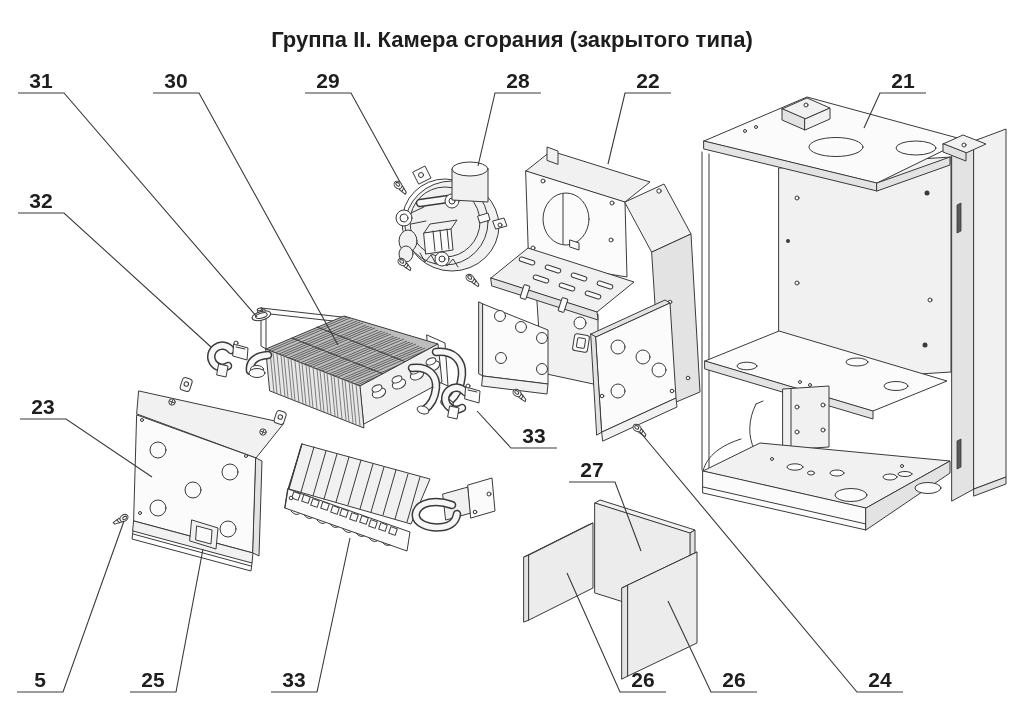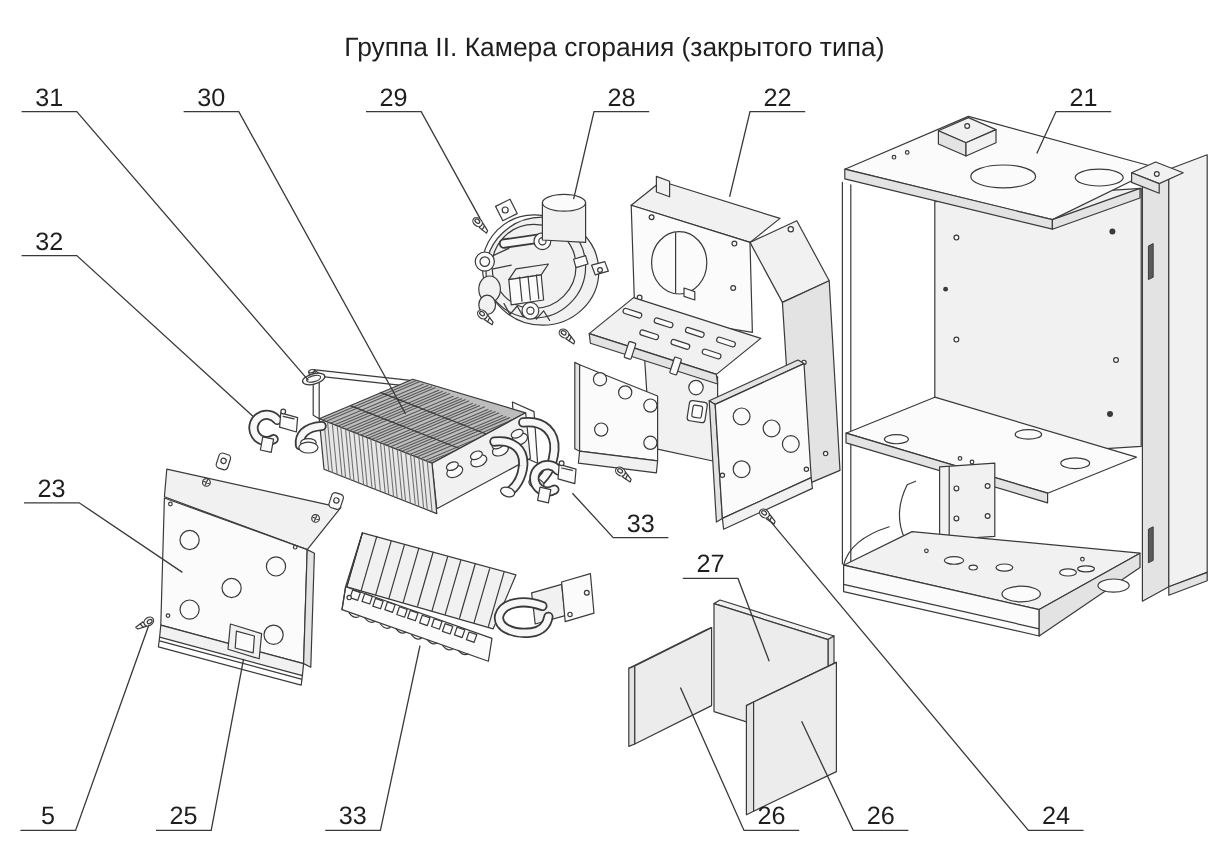--- a/index.html
+++ b/index.html
@@ -1,17 +1,17 @@
 <!DOCTYPE html>
 <html style="--ink: #3a3a3a; --paper: #ffffff; --face-light: #f1f1f1; --face-mid: #e3e3e3; --face-dark: #d6d6d6; --fin-top: #bdbdbd; --fin-line: #707070; --insulation: #ececec;"><head>
 <meta charset="utf-8">
 <style>
   html,body{margin:0;padding:0;background:#fff;}
   .page{position:relative;width:1024px;height:711px;background:var(--paper,#fff);overflow:hidden;
-        font-family:"Liberation Sans",sans-serif;}
+        font-family:"Liberation Sans",sans-serif;font-weight:bold;}
   svg{display:block}
   .s{stroke:var(--ink,#3a3a3a);stroke-width:1;fill:none;stroke-linejoin:round;stroke-linecap:round}
   .f0{fill:#fbfbfb}
   .f1{fill:var(--face-light,#f1f1f1)}
   .f2{fill:var(--face-mid,#e3e3e3)}
   .ins{fill:var(--insulation,#ececec)}
   .fintop{fill:var(--fin-top,#bdbdbd)}
   .finface{fill:#e7e7e7}
   .fin{stroke:var(--fin-line,#707070);stroke-width:.9;fill:none}
   .hatch{stroke:#575757;stroke-width:.9;fill:none}

